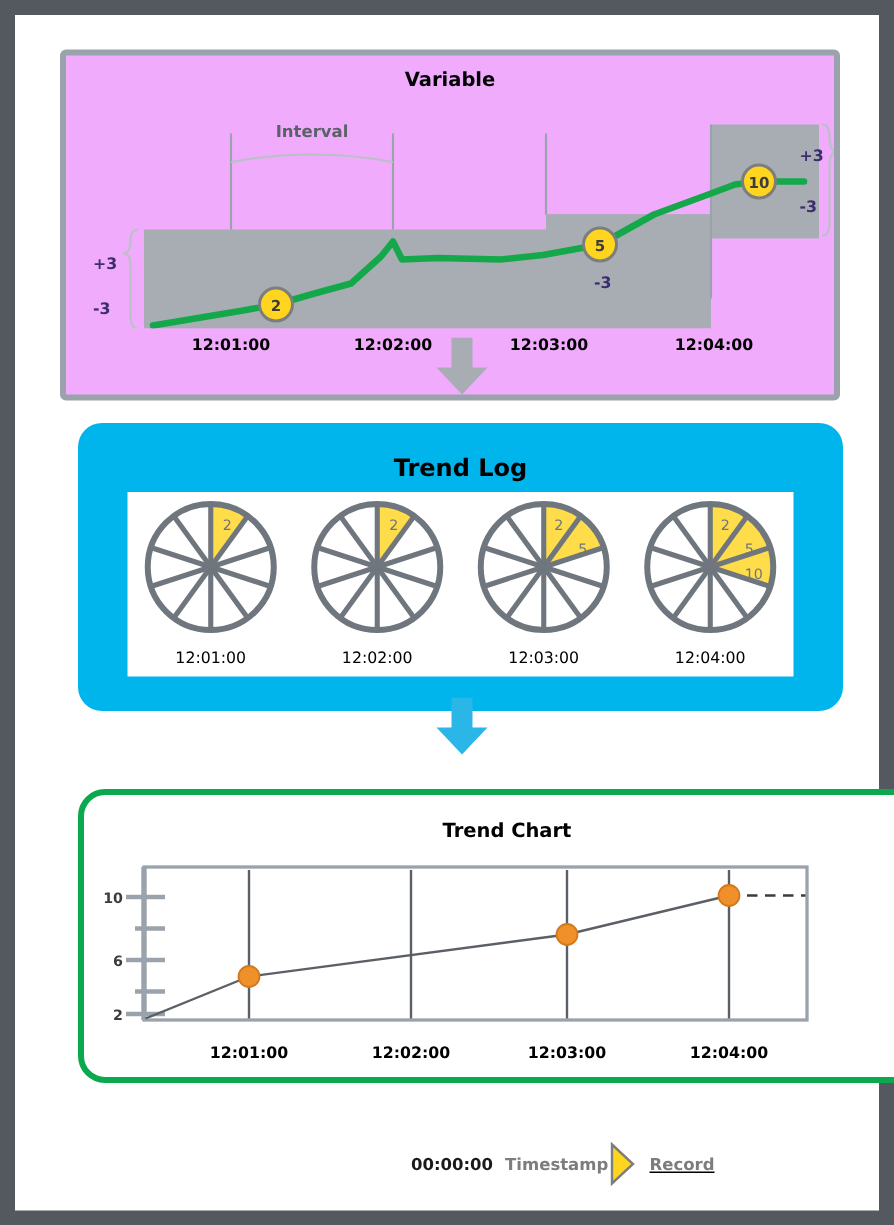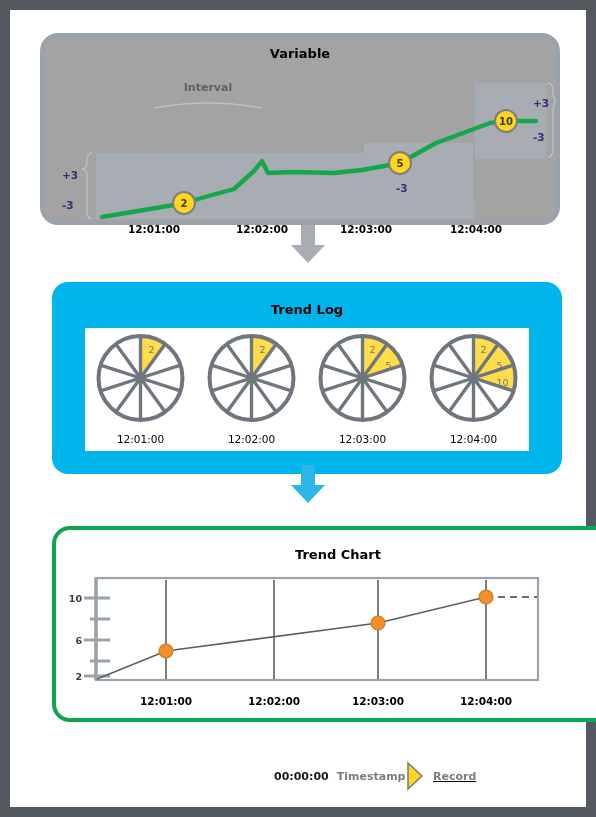--- a/index.html
+++ b/index.html
@@ -24,24 +24,24 @@
   .panel {
     position: absolute;
     box-sizing: border-box;
   }
 
   
   #panel-variable {
     left: 30px;
     top: 23px;
     width: 520px;
-    height: 192px;
+    height: 234px;
     border: 4px solid #9aa3ab;
-    border-radius: 18px;
-    background: #a3a3a3;
+    border-radius: 4px;
+    background: #f0abfc;
   }
   .panel-title {
     text-align: center;
     font-weight: bold;
     color: #000000;
   }
   #variable-title {
     position: absolute;
     left: 0; right: 0;
     top: 9px;
@@ -77,21 +77,21 @@
     top: 272px;
     width: 510px;
     height: 192px;
     border-radius: 16px;
     background: #00b4ec;
   }
   #trendlog-title {
     position: absolute;
     left: 0; right: 0;
     top: 20px;
-    font-size: 13px;
+    font-size: 16px;
   }
   #trendlog-inner {
     position: absolute;
     left: 33px;
     top: 46px;
     width: 444px;
     height: 123px;
     background: #ffffff;
   }
   .wheel-cell {

